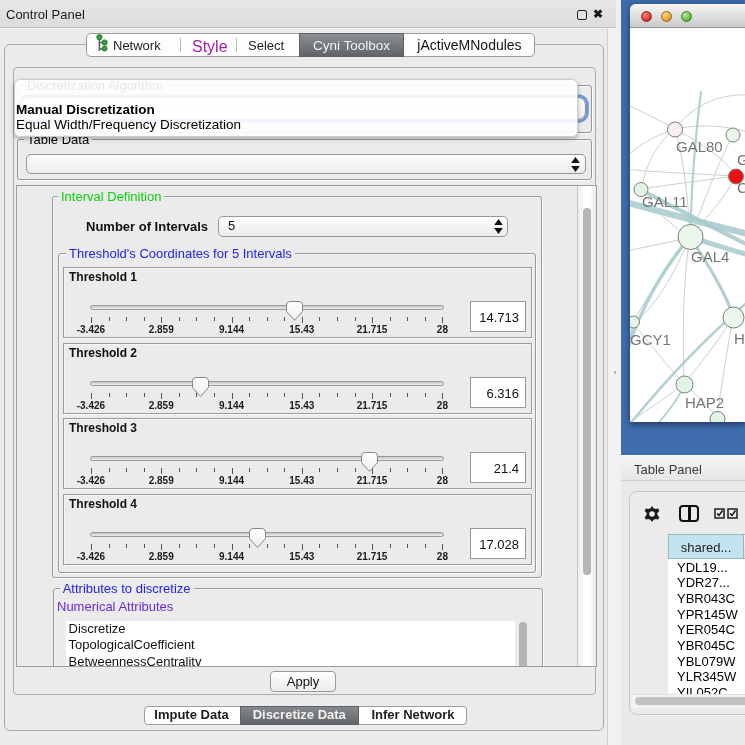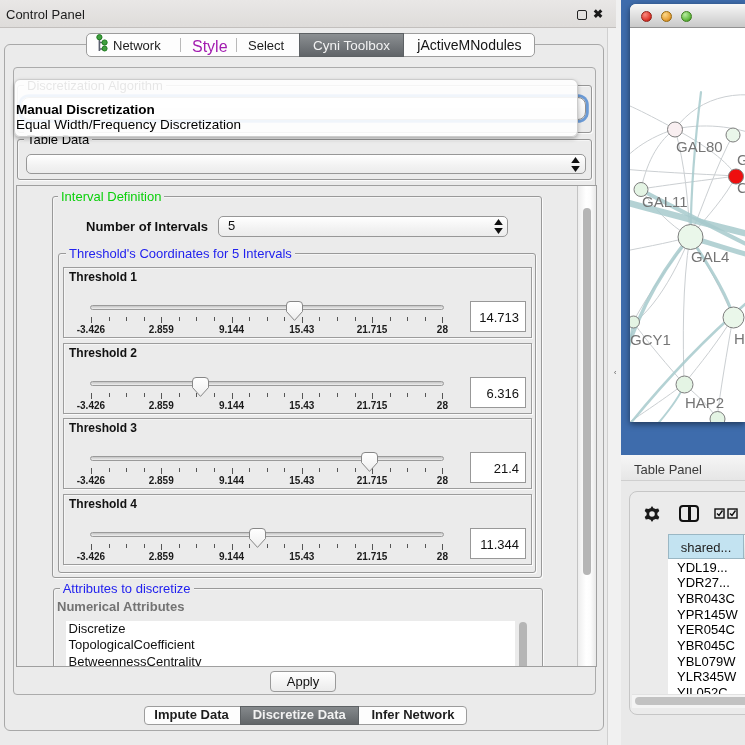--- a/index.html
+++ b/index.html
@@ -233,27 +233,27 @@
       <svg class="abs" style="left:184.6px;top:32.9px;" width="17" height="20" viewBox="0 0 17 20">
       <defs>
           <linearGradient id="tg494" x1="0" y1="0" x2="0" y2="1">
       <stop offset="0" stop-color="#ffffff"></stop>
             <stop offset="0.55" stop-color="#f6f6f6"></stop>
             <stop offset="1" stop-color="#ededed"></stop>
           </linearGradient>
         </defs>
       <path d="M4 0.5 L13 0.5 Q16.5 0.5 16.5 4 L16.5 10.5 L8.5 19.4 L0.5 10.5 L0.5 4 Q0.5 0.5 4 0.5 Z" fill="url(#tg494)" stroke="#878787" stroke-width="1"></path>
       </svg>
-      <div class="valbox" style="top:33px;">11.344</div>
+      <div class="valbox" style="top:33px;">17.028</div>
     </div>
 <div class="abs" style="left:17px;top:186px;width:560px;height:480px;overflow:hidden;pointer-events:none;">
  <div class="grp" style="left:35.7px;top:401.9px;width:490px;height:120px;border-color:#999;">
   <span class="grpt" style="left:6px;color:#2222ee;">Attributes to discretize</span>
  </div>
- <div class="abs" style="left:40px;top:412.5px;font-size:13px;font-weight:bold;color:#737373;">Numerical Attributes</div>
+ <div class="abs" style="left:40px;top:412.5px;font-size:13px;font-weight:normal;color:#6d28d9;">Numerical Attributes</div>
  <div class="abs" style="left:49.3px;top:435px;width:448.3px;height:80px;background:#ffffff;"></div>
  <div class="abs" style="left:51.5px;top:434.6px;font-size:13px;color:#111;">Discretize</div>
  <div class="abs" style="left:51.5px;top:451.1px;font-size:13px;color:#111;">TopologicalCoefficient</div>
  <div class="abs" style="left:51.5px;top:467.6px;font-size:13px;color:#111;">BetweennessCentrality</div>
  <div class="abs" style="left:502px;top:436px;width:8px;height:60px;background:#b5b5b5;border-radius:4px;"></div>
 </div>
 
 <div class="abs" style="left:270px;top:671px;width:66px;height:21px;background:linear-gradient(#ffffff,#ebebeb);border:1px solid #9a9a9a;border-radius:4px;text-align:center;font-size:13px;color:#111;padding-top:2px;">Apply</div>
 <div class="abs" style="left:144px;top:705.5px;width:323px;height:19.5px;background:#fdfdfd;border:1px solid #9c9c9c;border-radius:4px;"></div>
 <div class="abs" style="left:239.5px;top:705.5px;width:119.5px;height:19.5px;background:linear-gradient(#85898c,#626669);border:1px solid #5d6164;"></div>

